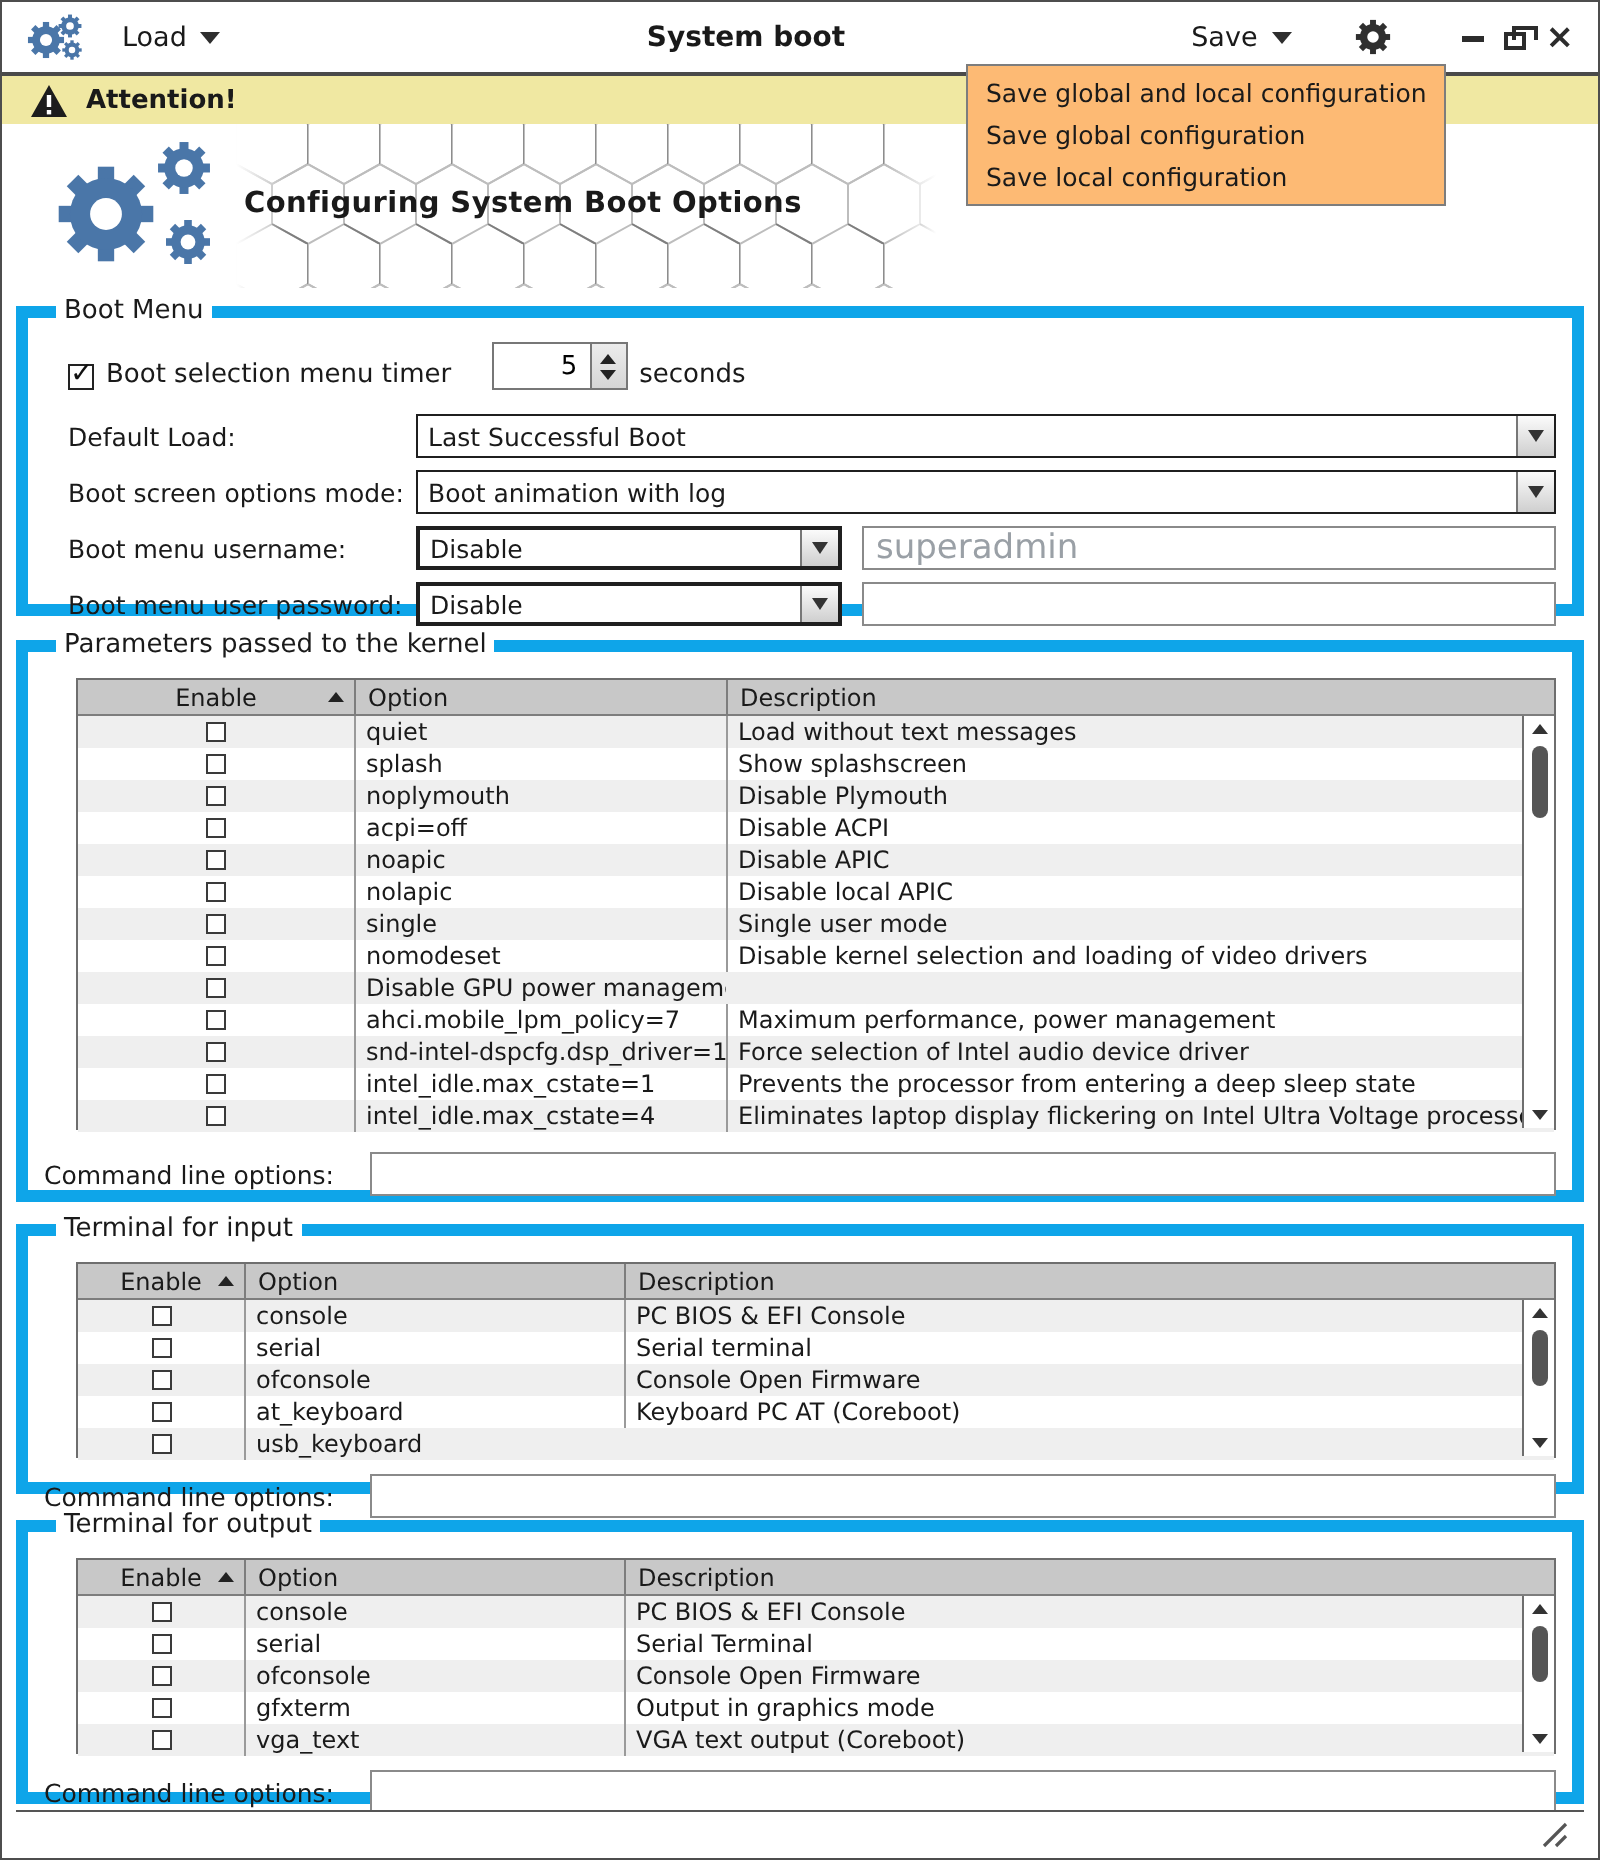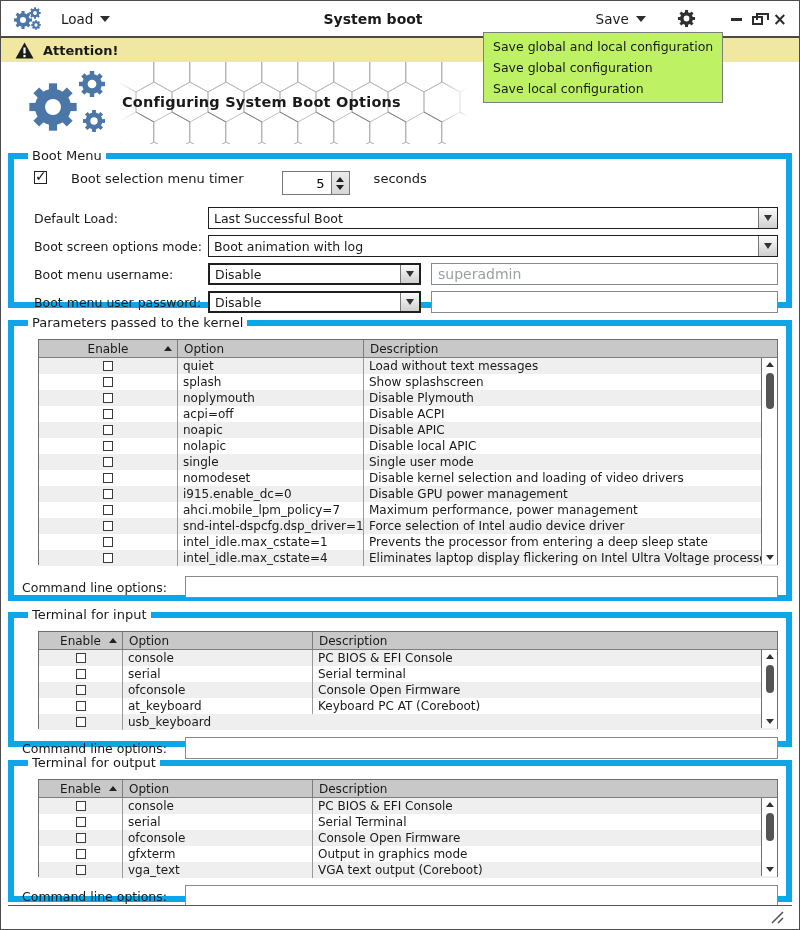--- a/index.html
+++ b/index.html
@@ -18,56 +18,56 @@
   .ic-min { width:11px; height:3px; background:#2c2c2c; margin-top:2px; }
   .ic-restore { position:relative; width:11px; height:9px; border:2px solid #2c2c2c; margin-top:3px; }
   .ic-restore::before { content:""; position:absolute; top:-5px; left:2px; width:9px; height:5px; border:2px solid #2c2c2c; border-bottom:none; }
   .ic-close { font-size:17px; line-height:14px; font-weight:bold; color:#2c2c2c; }
 
   
   .attention { height:24px; flex:0 0 24px; background:var(--attention-bg,#f0e8a2); display:flex; align-items:center; gap:9px; padding:0 14px; }
   .attention .label { font-weight:bold; font-size:13px; }
 
   
-  .save-menu { position:absolute; left:482px; top:31px; min-width:226px; background:#bef264; border:1px solid #7d7d7d; z-index:50; padding:3px 0; }
+  .save-menu { position:absolute; left:482px; top:31px; min-width:226px; background:#fdba74; border:1px solid #7d7d7d; z-index:50; padding:3px 0; }
   .save-menu .menu-item { font-size:12.5px; padding:2px 9px; line-height:17px; white-space:nowrap; cursor:default; }
 
   
   .banner { height:82px; flex:0 0 82px; position:relative; background:#fff; }
   .hex-bg { position:absolute; left:117px; top:0; width:350px; height:82px;
             -webkit-mask-image:linear-gradient(90deg,transparent,#000 7%,#000 93%,transparent);
             mask-image:linear-gradient(90deg,transparent,#000 7%,#000 93%,transparent); }
   .banner-logo { position:absolute; left:24px; top:9px; width:96px; height:64px; color:var(--accent,#4a76a8); }
   .banner-title { position:absolute; left:121px; top:32px; font-size:14.5px; font-weight:bold; letter-spacing:.2px; }
 
   
   .content { flex:1; padding:4px 7px 0; display:flex; flex-direction:column; }
   fieldset { border:6px solid #0ea5e9; padding:0 8px; background:#fff; }
   legend { font-size:13px; padding:0 4px; margin-left:6px; }
   .fs-bootmenu { height:160px; flex:0 0 160px; }
   .fs-kernel   { height:286px; flex:0 0 286px; margin-top:7px; }
   .fs-input    { height:140px; flex:0 0 140px; margin-top:6px; }
   .fs-output   { height:147px; flex:0 0 147px; margin-top:8px; }
 
   
-  .timer-row { display:flex; align-items:flex-start; margin:8px 0 12px 12px; font-size:13px; gap:24px; }
+  .timer-row { display:flex; align-items:flex-end; margin:8px 0 12px 12px; font-size:13px; gap:6px; }
   .checkbox { width:13px; height:13px; border:1.5px solid #222; background:#fff; position:relative; flex:0 0 13px; }
   .checkbox.checked::after { content:"✓"; position:absolute; left:0px; top:-4px; font-size:14px; font-weight:bold; color:#111; }
   .spinbox { display:flex; margin-left:14px; }
   .spinbox input { width:50px; height:24px; border:1px solid #777; font-size:13px; text-align:right; padding:0 6px; font-family:inherit; outline:none; }
   .spin-btns { width:18px; height:24px; border:1px solid #777; border-left:none; background:linear-gradient(#ececec,#d6d6d6); display:flex; flex-direction:column; align-items:center; justify-content:center; gap:3px; }
   .tri-up-s { width:0; height:0; border-left:4px solid transparent; border-right:4px solid transparent; border-bottom:5px solid #222; }
   .tri-down-s { width:0; height:0; border-left:4px solid transparent; border-right:4px solid transparent; border-top:5px solid #222; }
   .form-row { display:grid; grid-template-columns:174px 1fr; align-items:center; margin:0 0 6px 12px; height:22px; font-size:12.5px; }
   .form-row.split { grid-template-columns:174px 213px 10px 1fr; }
   .combo { position:relative; height:22px; border:1px solid #1f1f1f; background:#fff; font-size:12.5px; display:flex; align-items:center; padding:0 24px 0 5px; white-space:nowrap; overflow:hidden; }
   .combo.heavy { border-width:2px; }
   .combo .arrow-btn { position:absolute; right:0; top:0; bottom:0; width:19px; background:linear-gradient(#fbfbfb,#cfcfcf); border-left:1px solid #777; display:flex; align-items:center; justify-content:center; }
   .arrow-btn .tri { width:0; height:0; border-left:4.5px solid transparent; border-right:4.5px solid transparent; border-top:6px solid #333; }
-  .text-field { height:22px; border:1px solid #8a8a8a; font-size:14px; padding:0 6px; font-family:inherit; width:100%; outline:none; color:#737373; }
+  .text-field { height:22px; border:1px solid #8a8a8a; font-size:17px; padding:0 6px; font-family:inherit; width:100%; outline:none; color:#737373; }
   .text-field::placeholder { color:#9aa0a6; }
 
   
   .dtable { position:relative; border:1px solid #6e6e6e; margin:0 0 0 16px; background:#fff; }
   .kernel-table { height:226px; }
   .io-table { height:98px; }
   .thead { display:grid; height:18px; background:var(--table-header,#c8c8c8); border-bottom:1px solid #7d7d7d; font-size:12px; align-items:stretch; }
   .kgrid { grid-template-columns:138px 186px 1fr; }
   .iogrid { grid-template-columns:83px 190px 1fr; }
   .thead > div { display:flex; align-items:center; padding:0 6px; position:relative; }
@@ -311,21 +311,20 @@
             <div class="cell-enable">
                 <span class="cb"></span>
               </div>
             <div>nomodeset</div>
             <div class="cell-desc">Disable kernel selection and loading of video drivers</div>
           </div>
             <div class="trow kgrid">
             <div class="cell-enable">
                 <span class="cb"></span>
               </div>
-            <div>i915.enable_dc=0</div>
             <div class="cell-desc">Disable GPU power management</div>
           </div>
             <div class="trow kgrid">
             <div class="cell-enable">
                 <span class="cb"></span>
               </div>
             <div>ahci.mobile_lpm_policy=7</div>
             <div class="cell-desc">Maximum performance, power management</div>
           </div>
             <div class="trow kgrid">

